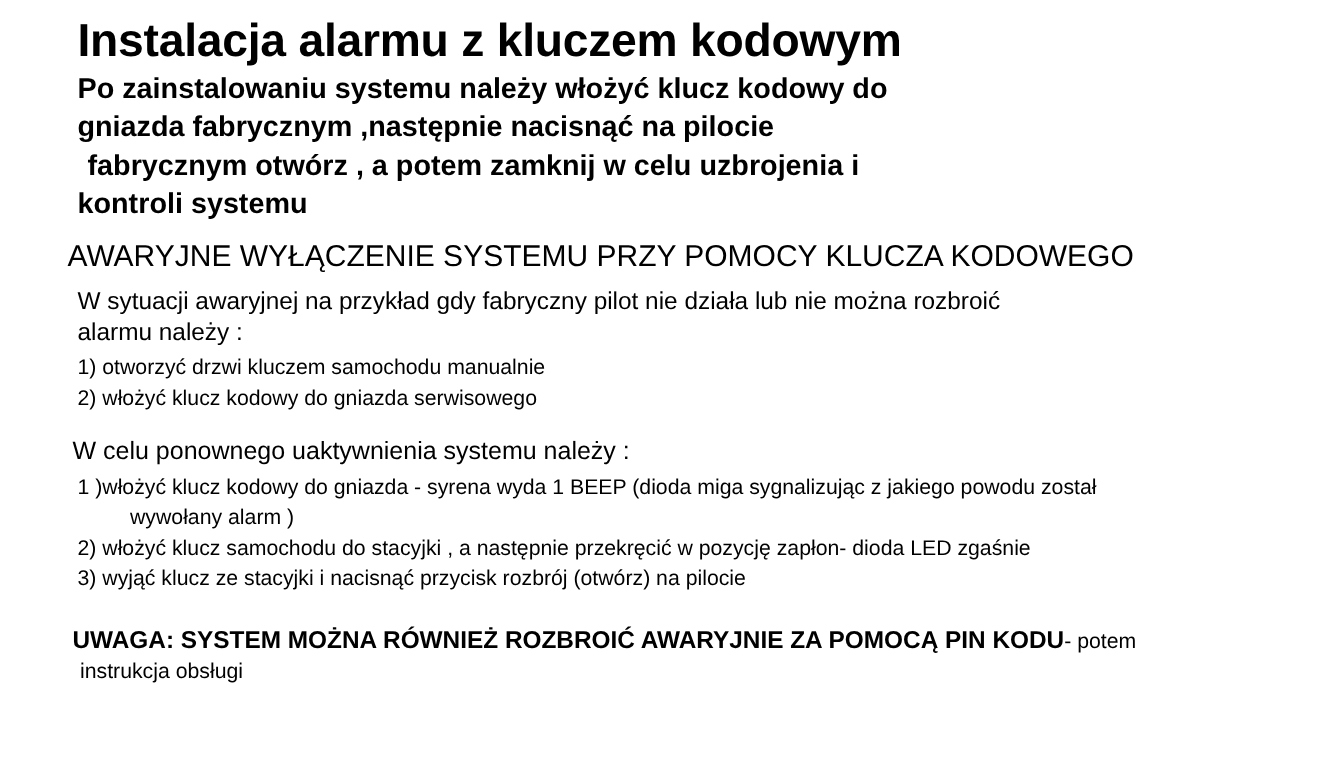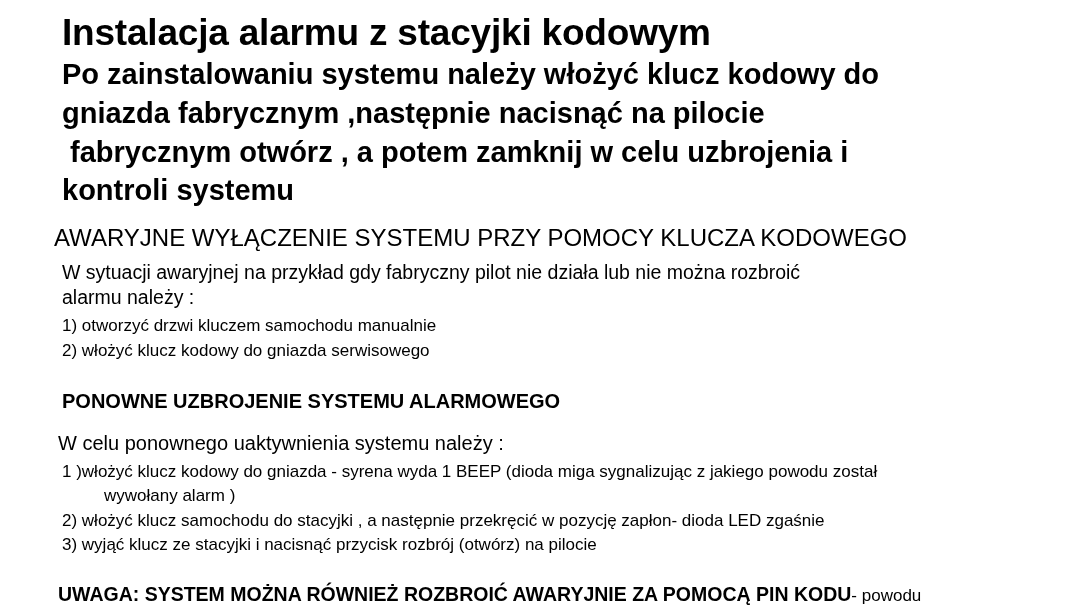--- a/index.html
+++ b/index.html
@@ -23,21 +23,21 @@
   }
   .title {
     font-size: 37px;
     font-weight: bold;
     letter-spacing: -0.2px;
     line-height: 1.12;
     margin: 4px 0 0 0;
     white-space: nowrap;
   }
   .subtitle {
-    font-size: 29px;
+    font-size: 23px;
     font-weight: bold;
     line-height: 1.33;
     margin: 2px 0 0 0;
   }
   .subtitle-line {
     display: block;
     white-space: nowrap;
   }
   .sub-indent-1 { padding-left: 0px; }
   .sub-indent-2 { padding-left: 0px; }
@@ -114,56 +114,55 @@
     font-weight: normal;
     padding-left: 6px;
     line-height: 1.4;
   }
 </style>
 </head>
 <body>
 
 <div class="page">
 
-  <h1 class="title">Instalacja alarmu z stacyjki kodowym</h1>
+  <h1 class="title">Instalacja alarmu z kluczem kodowym</h1>
 
   <div class="subtitle">
     <span class="subtitle-line sub-indent-1">Po zainstalowaniu systemu należy włożyć klucz kodowy do</span>
     <span class="subtitle-line sub-indent-2">gniazda fabrycznym ,następnie nacisnąć na pilocie</span>
     <span class="subtitle-line sub-indent-3">fabrycznym otwórz , a potem zamknij w celu uzbrojenia i</span>
     <span class="subtitle-line sub-indent-4">kontroli systemu</span>
   </div>
 
   <div class="section-head-reg">AWARYJNE  WYŁĄCZENIE SYSTEMU PRZY POMOCY KLUCZA KODOWEGO</div>
 
   <div class="bold-para">
     <span class="l">W sytuacji awaryjnej na przykład gdy fabryczny pilot nie działa lub nie można rozbroić</span>
     <span class="l">alarmu należy :</span>
   </div>
 
   <div class="list-block">
     <div class="list-line">1) otworzyć drzwi kluczem samochodu manualnie</div>
     <div class="list-line">2) włożyć klucz kodowy do gniazda serwisowego</div>
   </div>
 
-  <div class="section-head-bold">PONOWNE UZBROJENIE SYSTEMU ALARMOWEGO</div>
 
   <div class="lead-line">W celu ponownego uaktywnienia systemu należy :</div>
 
   <div class="numbered">
     <div class="row">
       <span>1 )włożyć klucz kodowy do gniazda  - syrena wyda 1 BEEP (dioda miga sygnalizując z jakiego powodu został</span>
       <span class="wrap">wywołany alarm )</span>
     </div>
     <div class="row">
       <span>2) włożyć klucz samochodu do stacyjki , a następnie przekręcić w pozycję zapłon-  dioda LED zgaśnie</span>
     </div>
     <div class="row">
       <span>3) wyjąć klucz ze stacyjki i nacisnąć przycisk rozbrój (otwórz) na pilocie</span>
     </div>
   </div>
 
   <div class="warning">
-    <span class="strong">UWAGA: SYSTEM MOŻNA RÓWNIEŻ ROZBROIĆ AWARYJNIE ZA POMOCĄ PIN KODU</span><span class="tail">- powodu</span>
+    <span class="strong">UWAGA: SYSTEM MOŻNA RÓWNIEŻ ROZBROIĆ AWARYJNIE ZA POMOCĄ PIN KODU</span><span class="tail">- potem</span>
     <span class="second">instrukcja obsługi</span>
   </div>
 
 </div>
 
 </body></html>

